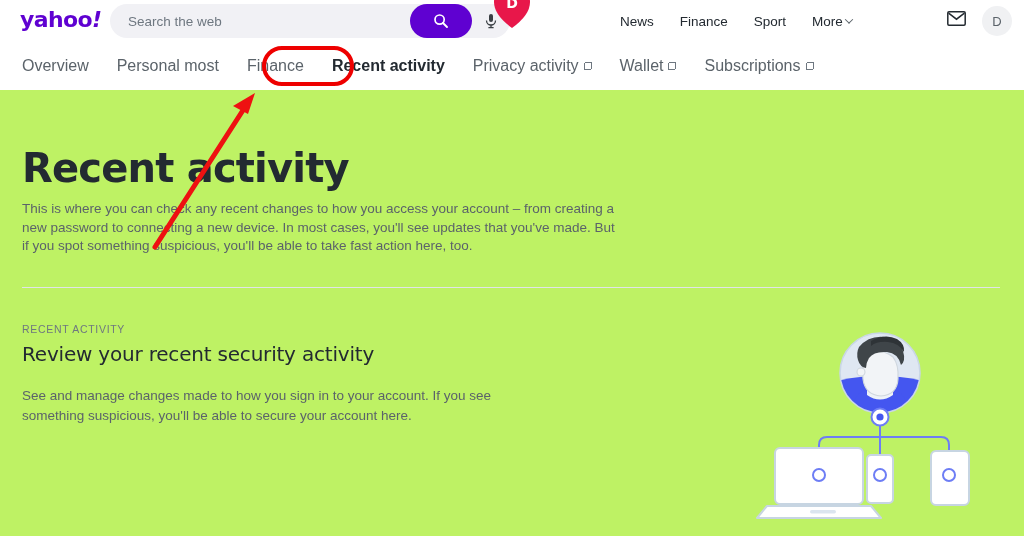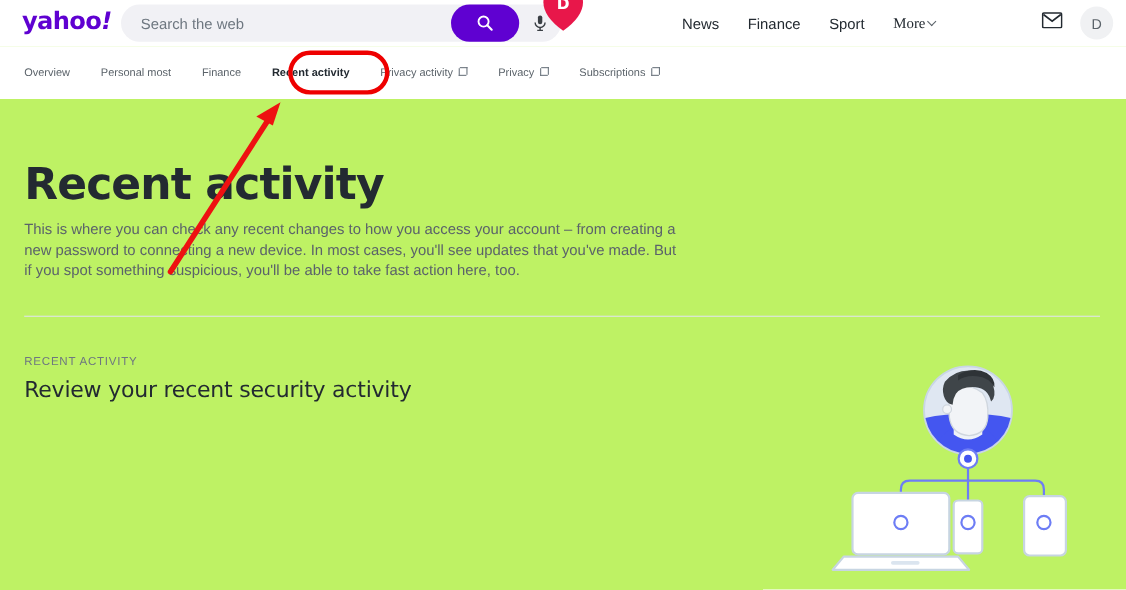--- a/index.html
+++ b/index.html
@@ -102,21 +102,21 @@
     display: flex;
     align-items: center;
     gap: 26px;
   }
   .topnav a {
     font-size: 13.5px;
     color: #232a31;
     text-decoration: none;
     cursor: pointer;
   }
-  .topnav .more { display: flex; align-items: center; gap: 3px; font-family: Liberation Serif, serif; }
+  .topnav .more { display: flex; align-items: center; gap: 3px; }
   .chev {
     display: inline-block;
     width: 6px; height: 6px;
     border-right: 1.4px solid #5b636a;
     border-bottom: 1.4px solid #5b636a;
     transform: rotate(45deg) translate(-1px,-1px);
   }
 
   .mail-icon {
     position: absolute;
@@ -145,26 +145,27 @@
     top: 42px; left: 0;
     width: 1024px;
     height: 48px;
     display: flex;
     align-items: center;
     padding-left: 22px;
     gap: 28px;
     background: #ffffff;
   }
   .subnav .tab {
-    font-size: 10px;
+    font-size: 16px;
     color: #5b636a;
     text-decoration: none;
     white-space: nowrap;
     cursor: pointer;
     display: flex;
+    align-items: center;
     gap: 4px;
   }
   .subnav .tab.active {
     color: #232a31;
     font-weight: bold;
   }
   .ext-ico {
     display: inline-block;
     width: 8px; height: 8px;
     position: relative;
@@ -334,40 +335,41 @@
       <span>Finance</span>
     </a>
     <a href="#" class="tab active">
       <span>Recent activity</span>
     </a>
     <a href="#" class="tab">
       <span>Privacy activity</span>
       <span class="ext-ico"></span>
     </a>
     <a href="#" class="tab">
-      <span>Privacy</span>
+      <span>Wallet</span>
       <span class="ext-ico"></span>
     </a>
     <a href="#" class="tab">
       <span>Subscriptions</span>
       <span class="ext-ico"></span>
     </a>
   </div>
 
   <div class="main">
 
     <h1 class="page-title">Recent activity</h1>
 
     <p class="page-desc">This is where you can check any recent changes to how you access your account – from creating a new password to connecting a new device. In most cases, you'll see updates that you've made. But if you spot something suspicious, you'll be able to take fast action here, too.</p>
 
     <div class="divider"></div>
 
     <div class="section">
       <div class="eyebrow">RECENT ACTIVITY</div>
       <div class="section-title">Review your recent security activity</div>
+      <div class="section-desc">See and manage changes made to how you sign in to your account. If you see something suspicious, you'll be able to secure your account here.</div>
     </div>
 
     <div class="illustration">
       <svg width="250" height="195" viewBox="0 0 250 195" aria-hidden="true">
         <defs>
           <clipPath id="avclip">
               <circle cx="125" cy="48" r="40"></circle>
             </clipPath>
         </defs>
 

